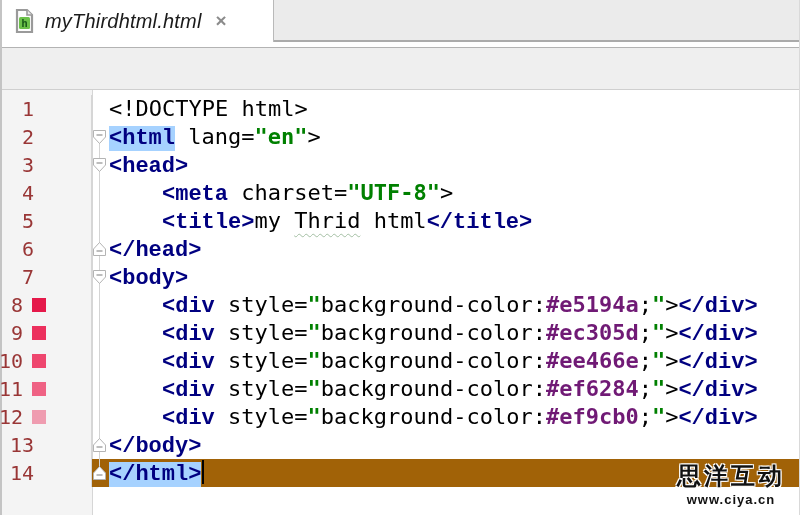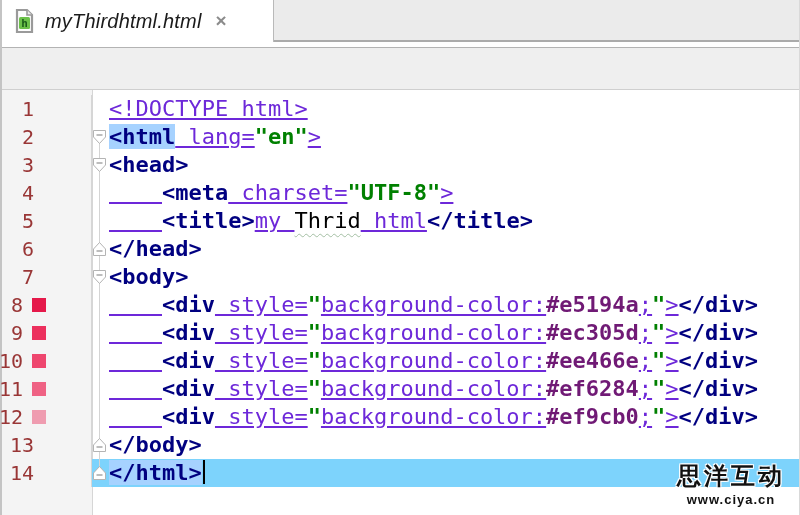--- a/index.html
+++ b/index.html
@@ -31,24 +31,24 @@
   .gutter-fill { position:absolute; left:0; top:0; bottom:0; width:91px; background:#f4f4f4;
                  border-right:1px solid #d6d6d6; }
   .lnum { position:absolute; right:57px; top:0; font-size:20px; color:#993636; }
   .lnum.with-swatch { right:68px; }
   .swatch { position:absolute; left:30px; top:7px; width:14px; height:14px; cursor:pointer; }
   .fold-col { width:16px; min-width:16px; position:relative; }
   .fold-svg { position:relative; z-index:2; display:block; margin-top:6px; cursor:pointer; }
   .fold-line { position:absolute; left:97px; top:52px; height:336px; width:1px;
                background:#d4d4d4; z-index:1; }
   .code { flex:1; font-size:22px; padding-left:1px; }
-  .row.current .code, .row.current .fold-col { background:#7dd3fc; }
+  .row.current .code, .row.current .fold-col { background:#a16207; }
 
-  .seg-plain { color:#6d28d9;text-decoration:underline; }
-  .seg-tag  { color:#000080; font-weight:bold; }
+  .seg-plain { color:#000000; }
+  .seg-tag  { color:#000080; font-weight:bold;font-family:Liberation Mono, monospace; }
   .seg-str  { color:#008000; font-weight:bold; }
   .seg-hex  { color:#701a75; font-weight:bold; }
   .seg-typo { color:#000000; text-decoration:underline wavy #a4bfa4;
               text-decoration-thickness:1px; text-underline-offset:5px;text-align:center; }
   .hl { background:#a6d2ff; }
   .caret { display:inline-block; width:2px; height:24px; background:#000;
            vertical-align:middle; margin-left:1px; margin-top:-4px; }
 
   
   .watermark { position:absolute; right:14px; bottom:8px; text-align:center; z-index:5;

